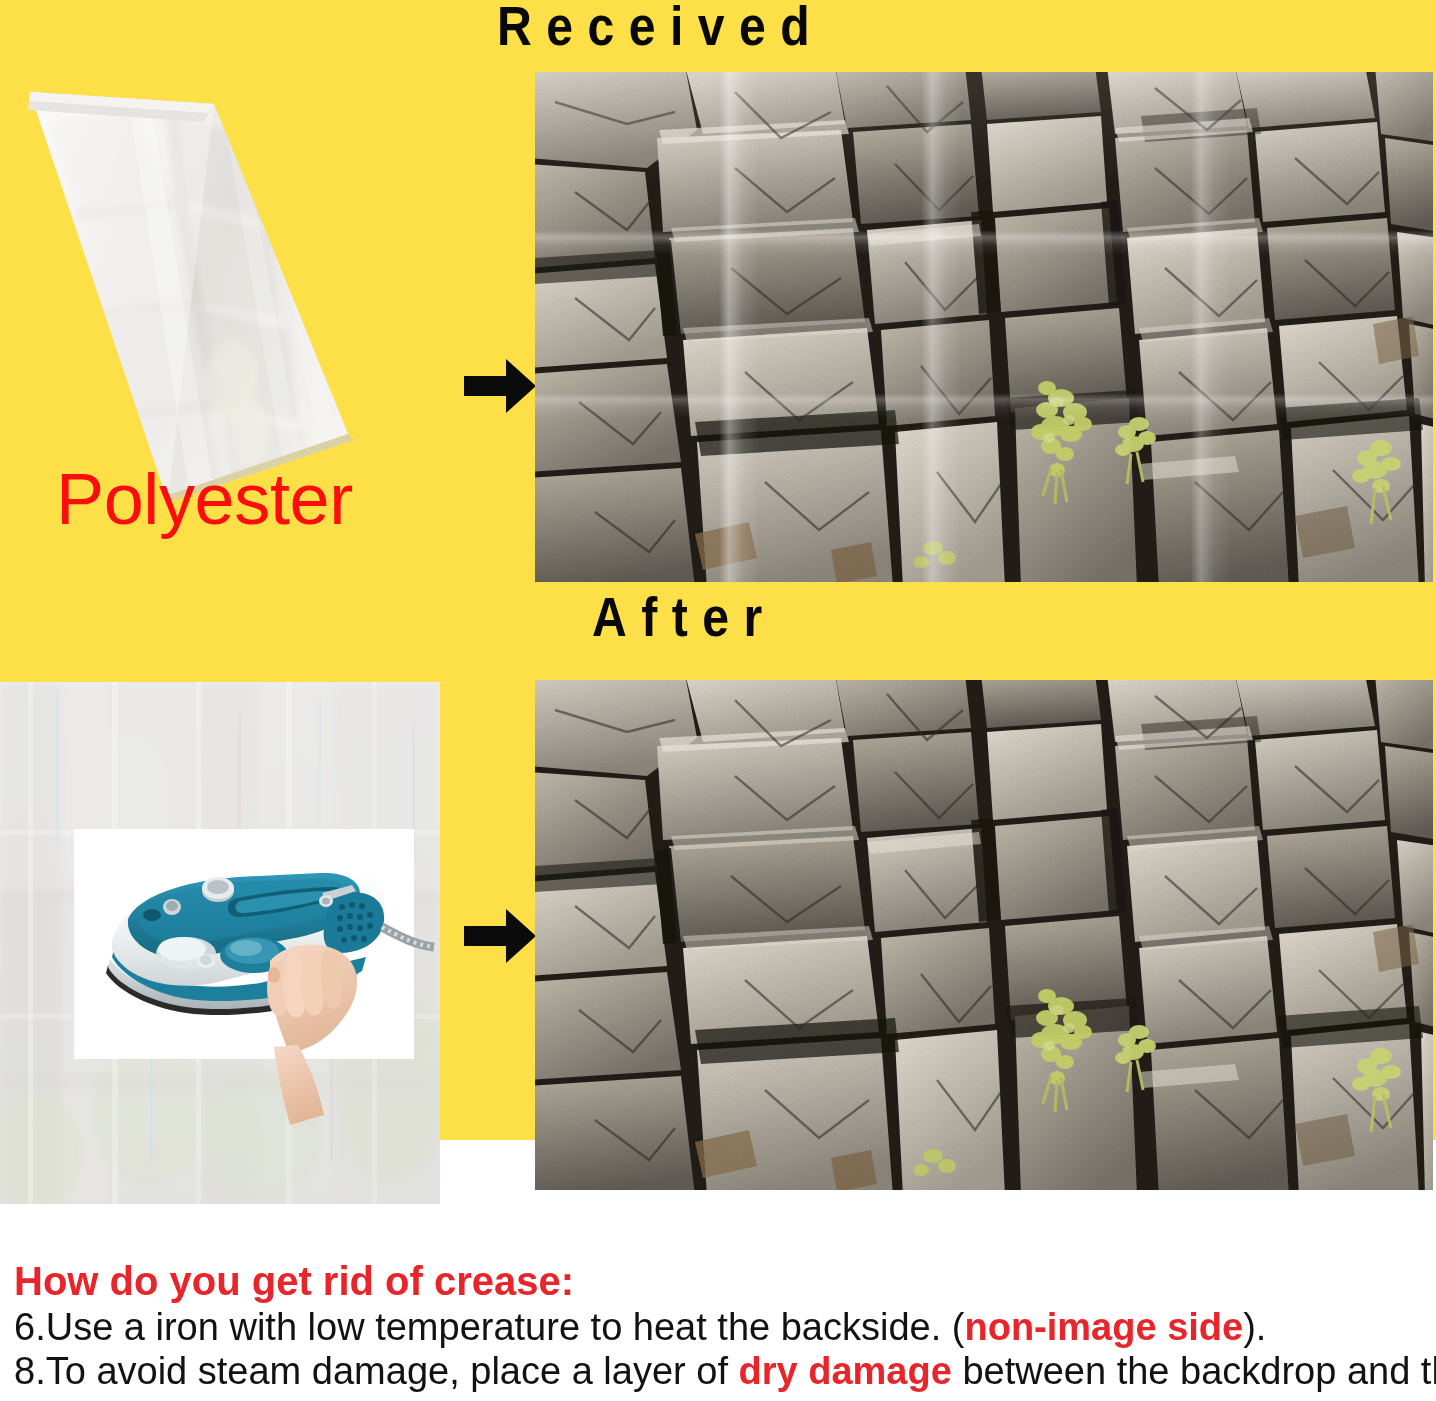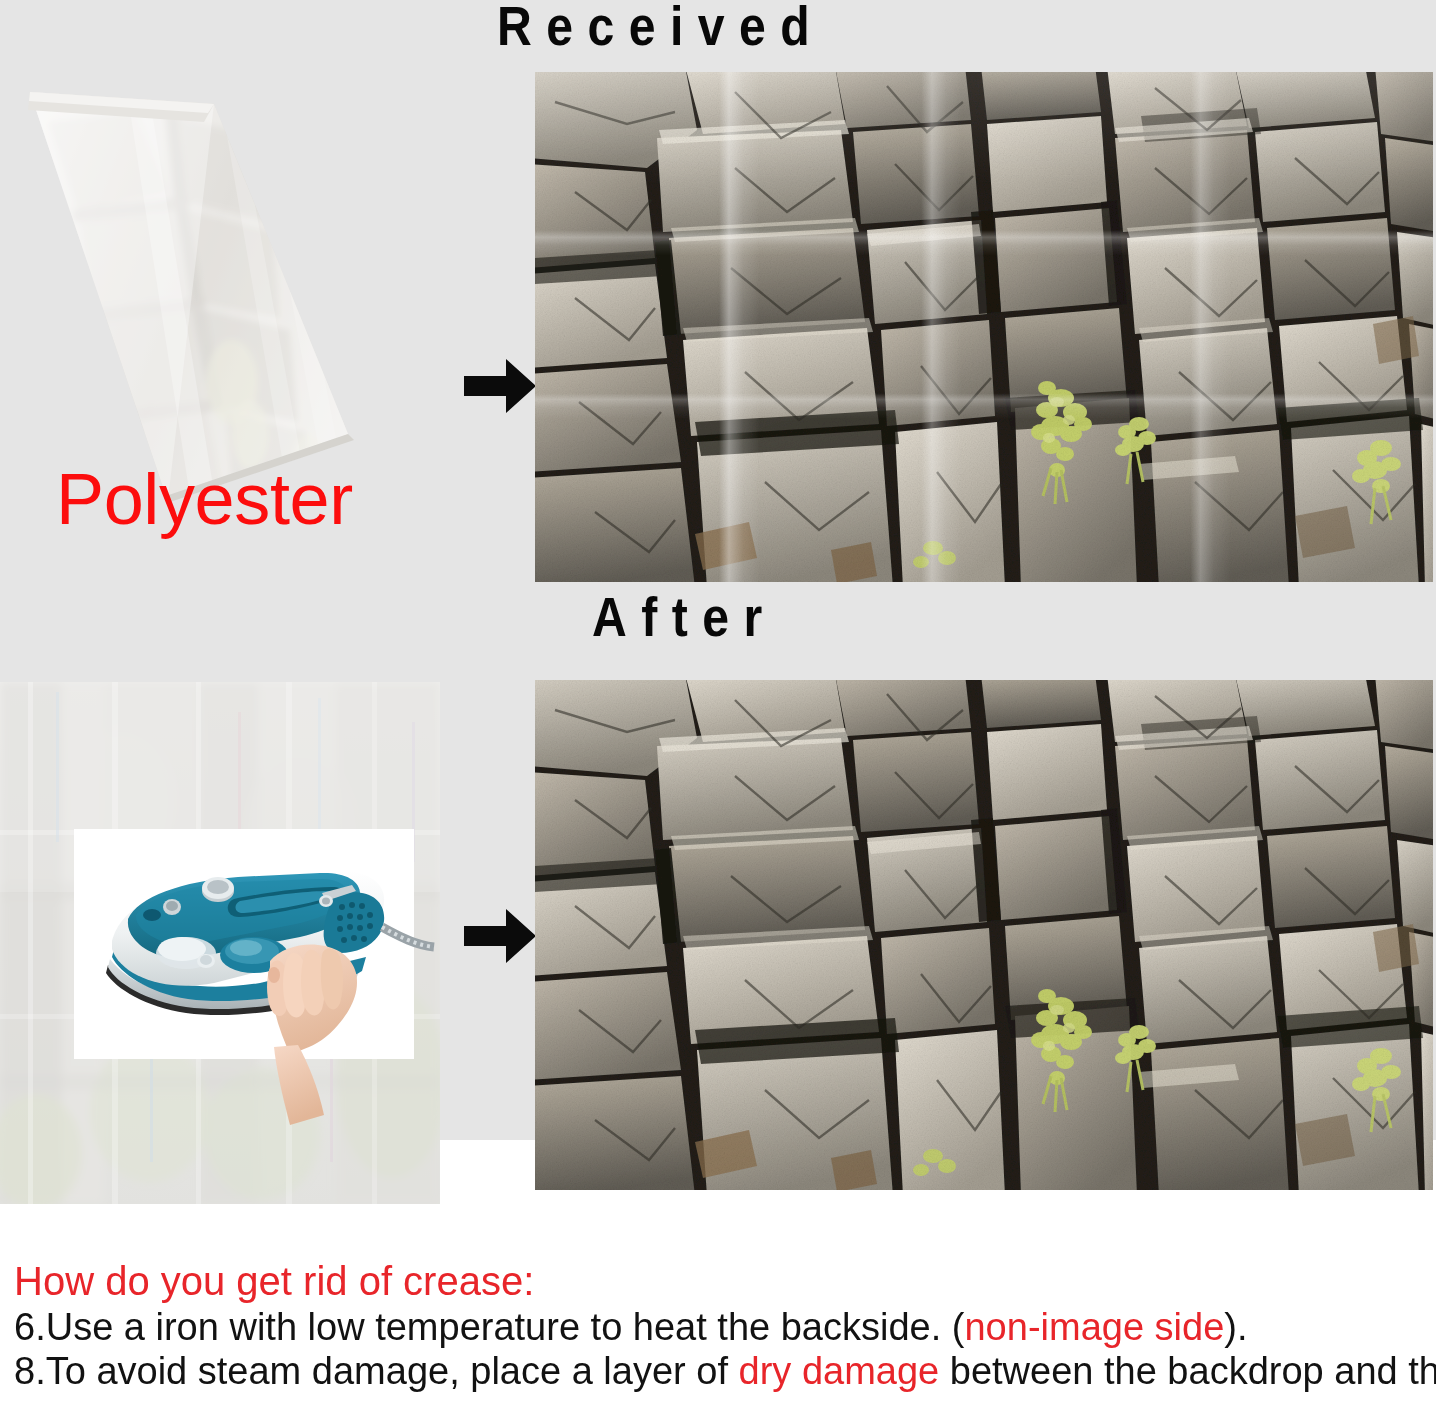--- a/index.html
+++ b/index.html
@@ -1,19 +1,19 @@
 <!DOCTYPE html>
 <html><head>
 <meta charset="utf-8">
 <style>
   html,body{margin:0;padding:0;background:#fff;}
   body{width:1436px;height:1401px;position:relative;overflow:hidden;
        font-family:"Liberation Sans",sans-serif;}
 
-  .stage{position:absolute;left:0;top:0;width:1436px;height:1140px;background:#e5e5e5;}
+  .stage{position:absolute;left:0;top:0;width:1436px;height:1140px;background:#fde047;}
 
   
   .sect-title{
     position:absolute;
     font-family:"Liberation Sans",sans-serif;
     font-weight:bold;
     color:#080808;
     letter-spacing:0.30em;
     white-space:nowrap;
     transform:scaleX(0.86);
@@ -72,24 +72,24 @@
   #backdrop-faded{position:absolute;left:0px;top:682px;width:440px;height:522px;overflow:hidden;}
   #backdrop-faded svg{display:block;width:100%;height:100%;}
 
   #iron-panel{position:absolute;left:94px;top:849px;width:299px;height:188px;
      background:#ffffff;overflow:visible;}
   #iron-panel svg{display:block;width:299px;height:188px;overflow:visible;}
 
   
   .instr{position:absolute;left:14px;white-space:nowrap;
      font-family:"Liberation Sans",sans-serif;}
-  #instr-heading{top:1258px;font-size:40px;line-height:46px;font-weight:normal;color:#E8252A;}
+  #instr-heading{top:1258px;font-size:40px;line-height:46px;font-weight:bold;color:#E8252A;}
   #instr-line1{top:1305px;font-size:38px;line-height:44px;color:#121212;}
   #instr-line2{top:1349px;font-size:38px;line-height:44px;color:#121212;}
-  .hl{color:#E8252A;}
+  .hl{color:#E8252A;font-weight:bold;}
 </style>
 </head>
 <body>
 
 <div class="stage">
 
   <div class="sect-title" id="title-received">Received</div>
 
   <div id="swatch-folded">
     <svg viewBox="0 0 400 420" preserveAspectRatio="none" aria-hidden="true">

